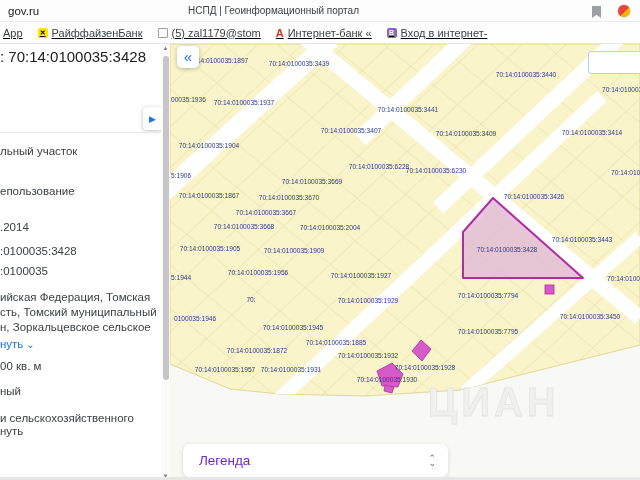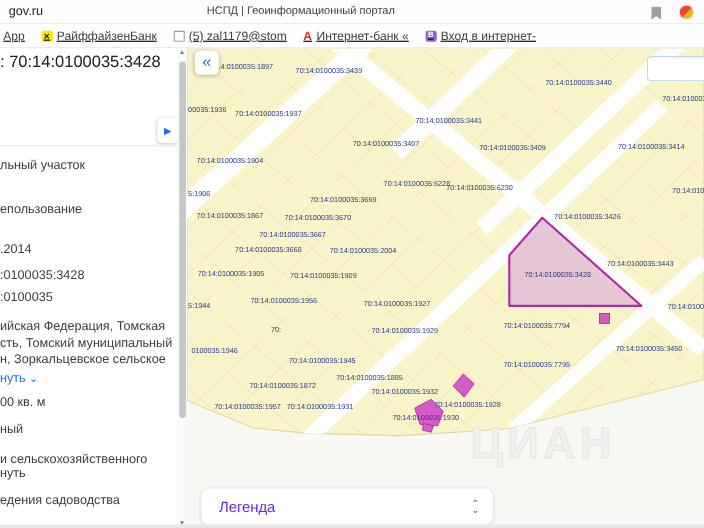--- a/index.html
+++ b/index.html
@@ -113,21 +113,20 @@
   <div class="pl" style="top:262px">сть, Томский муниципальный</div>
   <div class="pl" style="top:277px">н, Зоркальцевское сельское</div>
   <div class="pl pl-link" style="top:294px">
     <span>нуть</span>
     <span class="chev">⌄</span>
   </div>
   <div class="pl" style="top:316px">00 кв. м</div>
   <div class="pl" style="top:341px">ный</div>
   <div class="pl" style="top:368px">и сельскохозяйственного</div>
   <div class="pl" style="top:381px">нуть</div>
-  <div class="pl" style="top:405px">едения садоводства</div>
 
   <div class="sb">
     <div class="sb-up">▲</div>
     <div class="sb-thumb"></div>
     <div class="sb-dn">▼</div>
   </div>
 </div>
 
 <div class="map">
   <svg width="470" height="436" viewBox="0 0 470 436">

